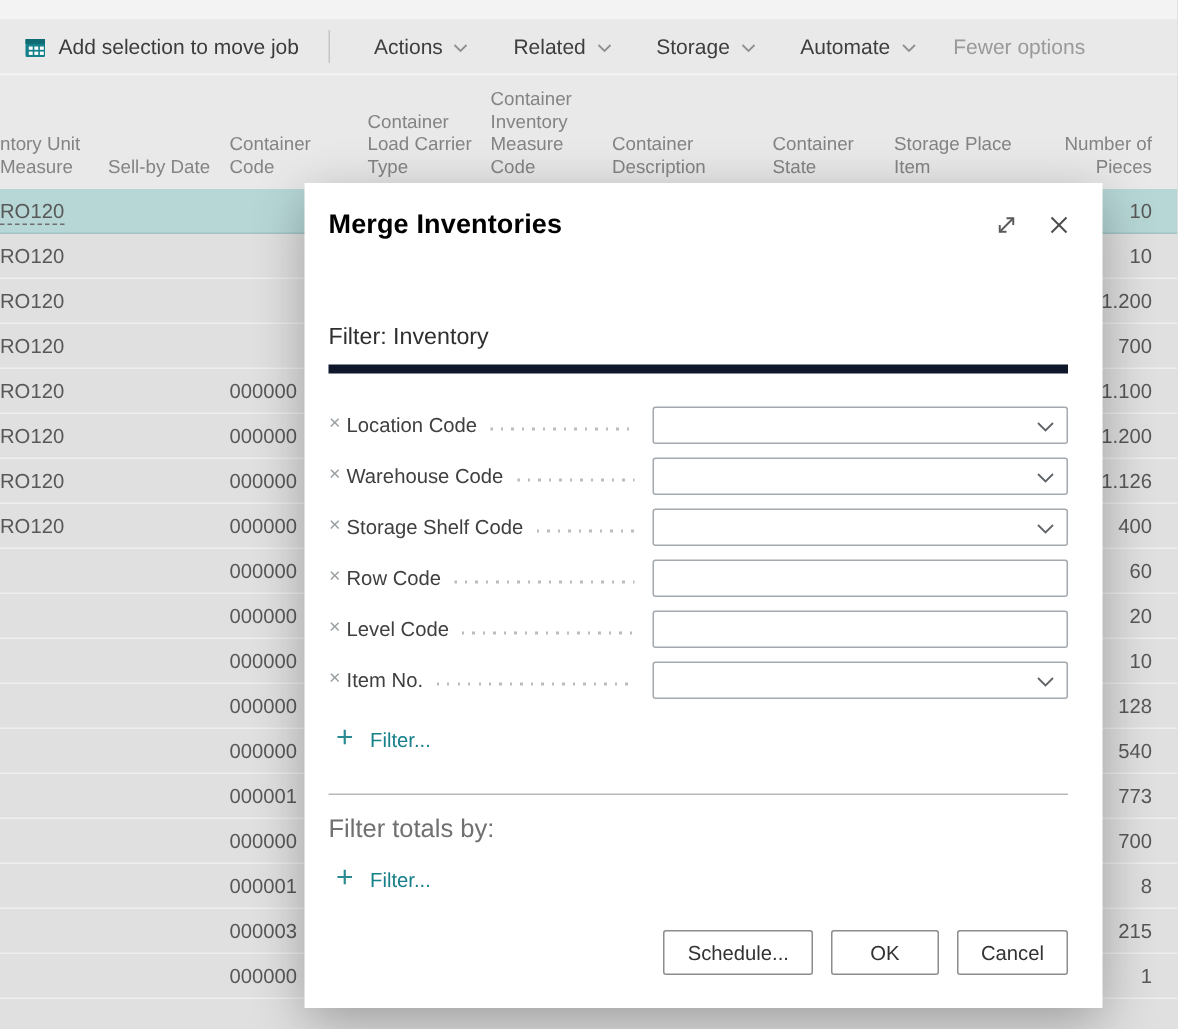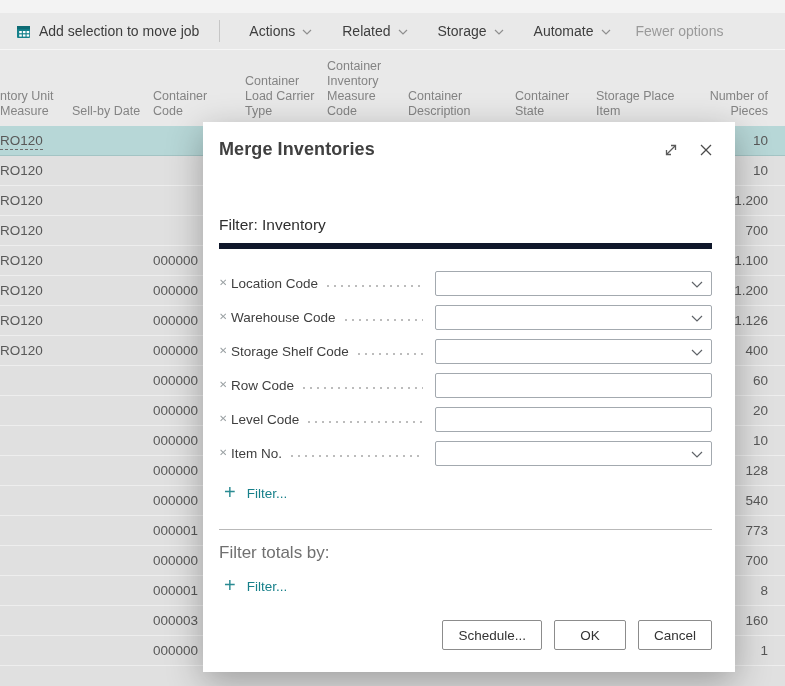--- a/index.html
+++ b/index.html
@@ -44,21 +44,21 @@
   .cell-unit  { left:0px; }
   .trow.selected .unit-text { border-bottom:1px dashed #6e6e6e; padding-bottom:1px; }
   .cell-code  { left:153px; }
   .cell-pieces{ right:17px; text-align:right; }
   
   .dialog {
     position:absolute; left:203px; top:122px; width:532px; height:550px;
     background:#ffffff; box-shadow:0 10px 34px rgba(0,0,0,0.30); z-index:5;
   }
   .dlg-head { display:flex; justify-content:space-between; align-items:flex-start; padding:17px 21px 0 16px; }
-  .dlg-title { font-size:18px; font-weight:600; color:#404040; letter-spacing:.1px; }
+  .dlg-title { font-size:18px; font-weight:600; color:#000000; letter-spacing:.1px; }
   .dlg-icons { display:flex; align-items:center; gap:19px; padding-top:3px; }
   .dlg-icons span { cursor:pointer; display:inline-flex; }
   .dlg-body { padding:0 23px 0 16px; }
   .section-title {
     margin-top:56px; padding-bottom:9px; border-bottom:6px solid #0f172a;
     font-size:15.5px; font-weight:400; color:#2f2f2f;
   }
   .filters { margin-top:17px; }
   .filter-row { display:flex; align-items:center; height:34px; }
   .x-icon { font-size:10px; color:#9aa0a3; width:12px; flex:0 0 auto; cursor:pointer; transform:translateY(-1px); }
@@ -241,21 +241,21 @@
       <span class="cell cell-pieces">700</span>
     </div>
       <div class="trow">
       <span class="cell cell-unit"><span class="unit-text"></span></span>
       <span class="cell cell-code">000001</span>
       <span class="cell cell-pieces">8</span>
     </div>
       <div class="trow">
       <span class="cell cell-unit"><span class="unit-text"></span></span>
       <span class="cell cell-code">000003</span>
-      <span class="cell cell-pieces">160</span>
+      <span class="cell cell-pieces">215</span>
     </div>
       <div class="trow">
       <span class="cell cell-unit"><span class="unit-text"></span></span>
       <span class="cell cell-code">000000</span>
       <span class="cell cell-pieces">1</span>
     </div>
       <div class="trow">
       <span class="cell cell-unit"><span class="unit-text"></span></span>
       <span class="cell cell-code"></span>
       <span class="cell cell-pieces"></span>

